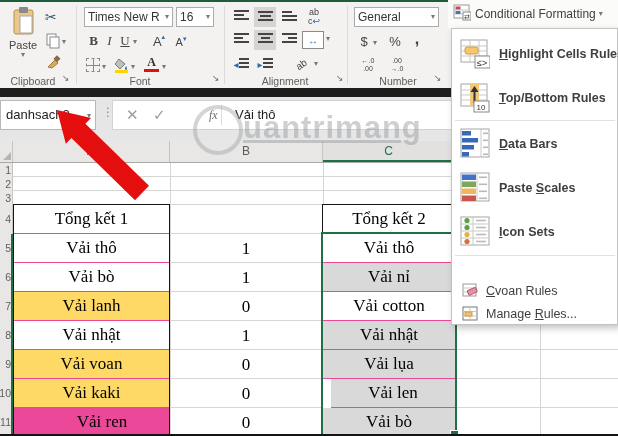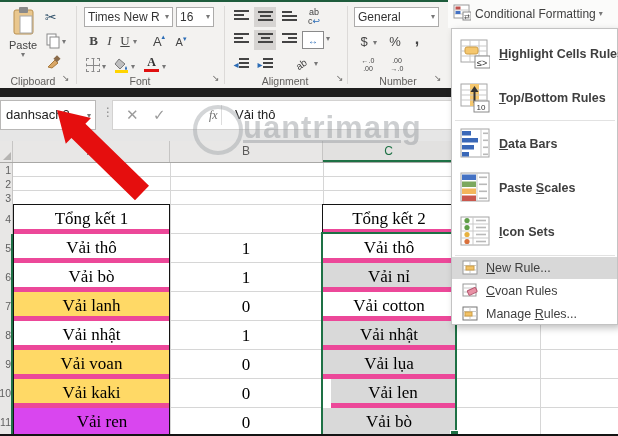--- a/index.html
+++ b/index.html
@@ -35,21 +35,21 @@
     background-image:linear-gradient(#D6D6D6,#D6D6D6),linear-gradient(#D6D6D6,#D6D6D6),linear-gradient(#D6D6D6,#D6D6D6),linear-gradient(#D6D6D6,#D6D6D6);
     background-repeat:no-repeat;background-size:1px 100%,1px 100%,1px 100%,1px 100%;
     background-position:170px 0,323px 0,455px 0,540px 0;}
   .gridtop{left:13px;top:163px;width:605px;height:42px;
     background:repeating-linear-gradient(to bottom,transparent 0 13px,#D6D6D6 13px 14px);}
   .gridmain{left:13px;top:205px;width:605px;height:231px;
     background:repeating-linear-gradient(to bottom,transparent 0 28px,#D6D6D6 28px 29px);}
   .serif{font-family:"Liberation Serif","DejaVu Serif",serif;}
   .tableA{left:13px;top:204px;width:157px;height:234px;border:1px solid #141414;box-sizing:border-box;background:#fff;}
   .tableC{left:322px;top:204px;width:134px;height:234px;border:1px solid #141414;box-sizing:border-box;background:#fff;}
-  .trow{height:29px;line-height:28px;border-bottom:5px solid #ec4899;box-sizing:border-box;
+  .trow{height:29px;line-height:28px;border-bottom:1px solid #ec4899;box-sizing:border-box;
         text-align:center;font-size:17px;color:#000;}
   .trow:last-child{border-bottom:none;}
   .bcol{left:170px;top:205px;width:152px;}
   .brow{height:29px;line-height:29px;text-align:center;font-size:17px;color:#000;}
   .selbox{left:321px;top:232px;width:136px;height:205px;border:2px solid #1E7145;box-sizing:border-box;pointer-events:none;}
   .fillhandle{position:absolute;right:-4px;bottom:-4px;width:7px;height:7px;background:#1E7145;border:1px solid #fff;}
   .greenstripe{left:11px;top:234px;width:2px;height:202px;background:#1E7145;}
   .bottomedge{left:0;top:434px;width:618px;height:2px;background:#141414;}
   
   .wm{pointer-events:none;}
@@ -313,21 +313,21 @@
   <div class="abs greenstripe"></div>
 
   <div class="abs tableA serif">
     <div class="trow"><span>Tổng kết 1</span></div>
     <div class="trow" style="background: rgb(255, 255, 255);"><span>Vải thô</span></div>
     <div class="trow" style="background: rgb(255, 255, 255);"><span>Vải bò</span></div>
     <div class="trow" style="background: rgb(255, 217, 102);"><span>Vải lanh</span></div>
     <div class="trow" style="background: rgb(255, 255, 255);"><span>Vải nhật</span></div>
     <div class="trow" style="background: rgb(255, 217, 102);"><span>Vải voan</span></div>
     <div class="trow" style="background: rgb(255, 217, 102);"><span>Vải kaki</span></div>
-    <div class="trow" style="background: #d946ef; padding-left: 21px;"><span>Vải ren</span></div>
+    <div class="trow" style="background: #ec4899; padding-left: 21px;"><span>Vải ren</span></div>
   </div>
 
   <div class="abs bcol serif" style="top:234px;">
     <div class="brow"><span>1</span></div>
     <div class="brow"><span>1</span></div>
     <div class="brow"><span>0</span></div>
     <div class="brow"><span>1</span></div>
     <div class="brow"><span>0</span></div>
     <div class="brow"><span>0</span></div>
     <div class="brow"><span>0</span></div>
@@ -470,32 +470,20 @@
               <rect x="16" y="17.7" width="10" height="1.6"></rect>
               <rect x="16" y="24.7" width="10" height="1.6"></rect>
             </g>
           </svg>
       </span>
       <span class="mtextB"><span></span><span class="u">I</span><span>con Sets</span></span>
     </div>
 
     <div class="abs msep" style="top:226px;"></div>
 
-    <div class="abs mi small mhl" style="top:228px;">
-      <span class="mico">
-        <svg width="16" height="16">
-            <rect x="1" y="1" width="14" height="13" fill="#fff" stroke="#999"></rect>
-            <line x1="1" y1="5.5" x2="15" y2="5.5" stroke="#C9C9C9"></line>
-            <line x1="1" y1="10" x2="15" y2="10" stroke="#C9C9C9"></line>
-            <line x1="8" y1="1" x2="8" y2="14" stroke="#C9C9C9"></line>
-            <rect x="4" y="6" width="8" height="4" fill="#F2C266" stroke="#CE9E46"></rect>
-          </svg>
-      </span>
-      <span class="mtextS"><span></span><span class="u">N</span><span>ew Rule...</span></span>
-    </div>
 
     <div class="abs mi small" style="top:251px;">
       <span class="mico">
         <svg width="16" height="16">
             <rect x="1" y="1" width="13" height="12" fill="#fff" stroke="#999"></rect>
             <line x1="1" y1="5" x2="14" y2="5" stroke="#C9C9C9"></line>
             <line x1="1" y1="9" x2="14" y2="9" stroke="#C9C9C9"></line>
             <rect x="6" y="6" width="9" height="5" rx="1" fill="#E891A5" stroke="#B2556D" transform="rotate(-25 10 9)"></rect>
           </svg>
       </span>

